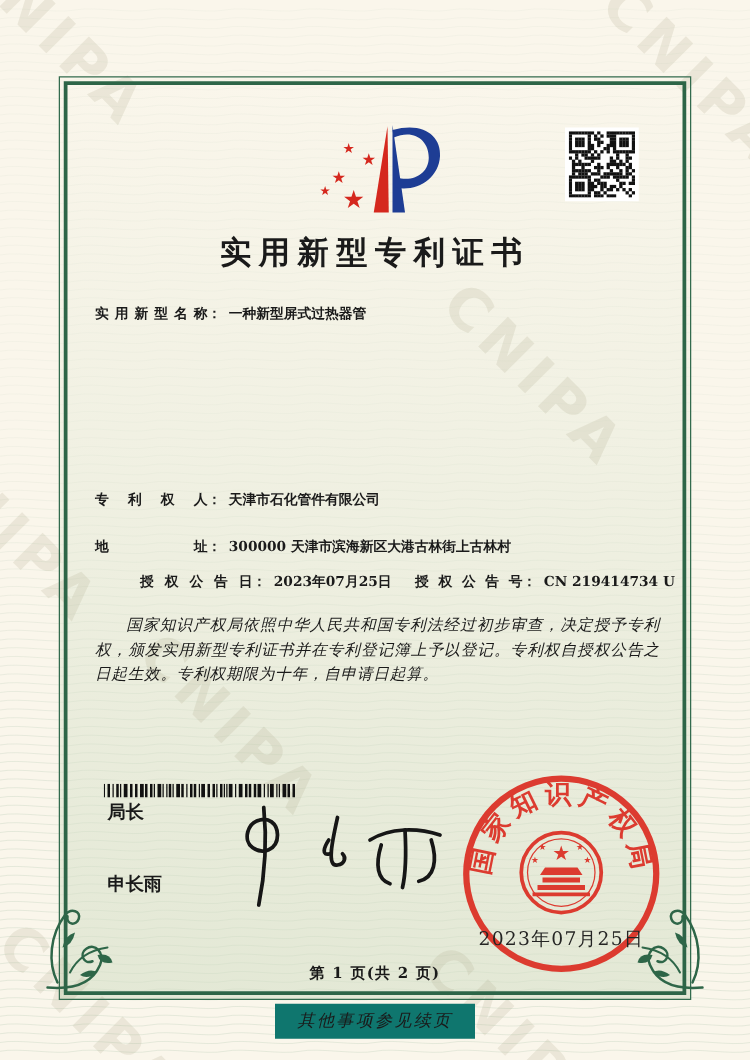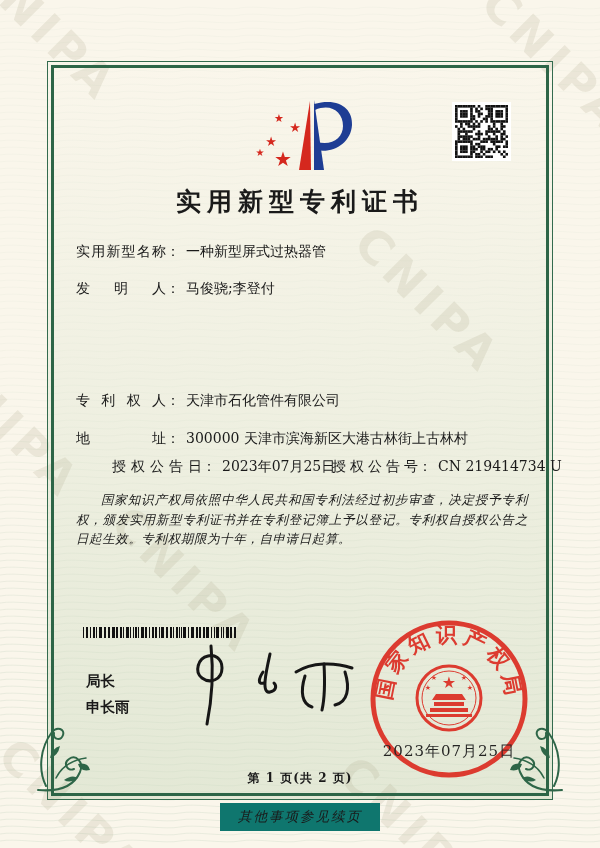--- a/index.html
+++ b/index.html
@@ -14,21 +14,21 @@
   .tint{left:48px;top:62px;width:504px;height:738px;
         background:linear-gradient(180deg,rgba(226,232,216,0) 0%,rgba(222,230,210,0.35) 42%,rgba(212,223,199,0.6) 100%);}
   .frame-outer{left:47px;top:61px;width:506px;height:739px;border:1px solid #336b4e;box-sizing:border-box;}
   .frame-inner{left:51px;top:65px;width:498px;height:731px;border:3px solid #2d6547;box-sizing:border-box;}
   
   .cert-no{left:76px;top:100px;font-size:13.5px;letter-spacing:.5px;}
   .logo{left:253px;top:96px;}
   .qr-box{left:452px;top:102px;background:#ffffff;padding:3px;line-height:0;}
   .title{left:0;right:0;top:185px;text-align:center;font-size:25px;font-weight:bold;letter-spacing:6px;}
   
-  .row{position:absolute;left:76px;font-size:14px;white-space:nowrap;}
+  .row{position:absolute;left:76px;font-size:11px;white-space:nowrap;font-weight:bold;}
   .row .lbl{display:inline-block;width:90px;text-align:justify;text-align-last:justify;vertical-align:bottom;}
   .row .val{margin-left:6px;}
   .grant2{position:absolute;left:220px;top:0;}
   .grant2 .lbl{width:86px;}
   
   .paras{left:76px;top:490px;width:452px;font-size:12.5px;line-height:19.5px;
          text-align:justify;letter-spacing:.6px;font-style:italic;}
   .paras p{margin:0 0 8px 0;text-indent:2em;}
   
   .barcode{left:83px;top:627px;line-height:0;}
@@ -467,23 +467,20 @@
         <rect x="35.33333333333333" y="50.476190476190474" width="2.623809523809524" height="2.623809523809524" fill="#111"></rect>
         <rect x="47.95238095238095" y="50.476190476190474" width="2.623809523809524" height="2.623809523809524" fill="#111"></rect>
       </svg>
   </div>
 
   <div class="abs title">实用新型专利证书</div>
 
   <div class="row" style="top:243px;">
     <span class="lbl">实用新型名称</span><span>：</span><span class="val">一种新型屏式过热器管</span>
   </div>
-  <div class="row" style="top:280px;">
-    <span class="lbl">发明人</span><span>：</span><span class="val">马俊骁;李登付</span>
-  </div>
   <div class="row" style="top:392px;">
     <span class="lbl">专利权人</span><span>：</span><span class="val">天津市石化管件有限公司</span>
   </div>
   <div class="row" style="top:430px;">
     <span class="lbl">地址</span><span>：</span><span class="val">300000 天津市滨海新区大港古林街上古林村</span>
   </div>
   <div class="row" style="top:458px;margin-left:36px;">
     <span class="lbl">授权公告日</span><span>：</span><span class="val">2023年07月25日</span>
     <span class="grant2">
       <span class="lbl">授权公告号</span><span>：</span><span class="val">CN 219414734 U</span>
@@ -537,21 +534,21 @@
         <rect x="131" y="0" width="1" height="11" fill="#111"></rect>
         <rect x="133" y="0" width="3" height="11" fill="#111"></rect>
         <rect x="138" y="0" width="1" height="11" fill="#111"></rect>
         <rect x="140" y="0" width="1" height="11" fill="#111"></rect>
         <rect x="143" y="0" width="3" height="11" fill="#111"></rect>
         <rect x="147" y="0" width="2" height="11" fill="#111"></rect>
         <rect x="151" y="0" width="2" height="11" fill="#111"></rect>
       </svg>
   </div>
 
-  <div class="abs signer" style="top:672px;">局长</div>
+  <div class="abs signer" style="top:640px;">局长</div>
   <div class="abs signer" style="top:698px;">申长雨</div>
 
   <svg class="abs signature" width="190" height="90" viewBox="0 0 190 90">
     <g stroke="#161616" stroke-width="3" fill="none" stroke-linecap="round">
       <path d="M30,14 C20,16 16,30 24,36 C32,42 44,38 44,26 C44,16 36,12 30,14"></path>
       <path d="M33,4 C35,24 35,52 29,82"></path>
       <path d="M85,30 C81,36 79,43 86,41"></path>
       <path d="M92,12 C88,30 83,52 92,50 C98,49 99,44 96,41"></path>
       <path d="M118,30 C134,20 156,20 174,26"></path>
       <path d="M127,34 C122,50 124,62 134,65"></path>

